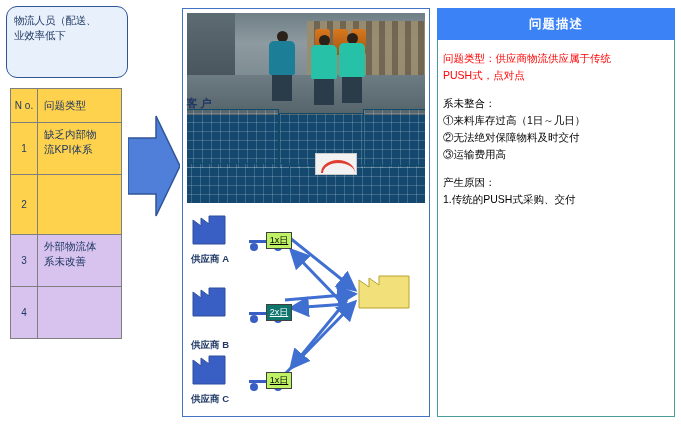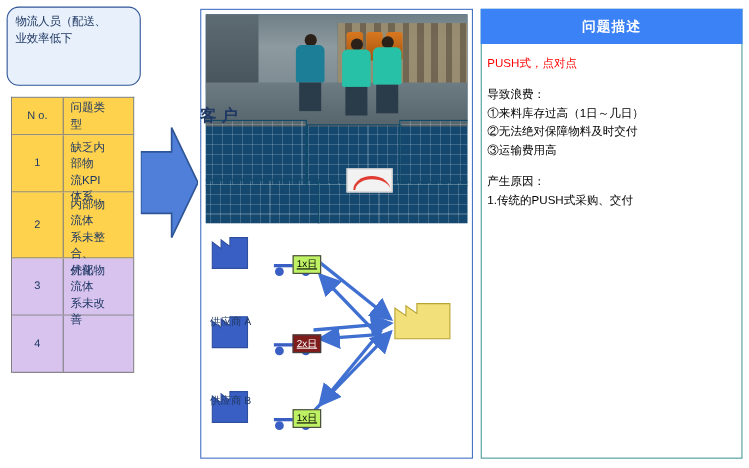--- a/index.html
+++ b/index.html
@@ -43,21 +43,21 @@
     border: 1px solid #7f7f7f;
     border-bottom: none;
     box-sizing: border-box;
   }
   .grid-row {
     display: flex;
     border-bottom: 1px solid #7f7f7f;
     box-sizing: border-box;
   }
   .grid-row .c1 {
-    width: 47px;
+    width: 27px;
     box-sizing: border-box;
     border-right: 1px solid #7f7f7f;
     display: flex;
     align-items: center;
     justify-content: center;
     font-size: 10px;
     color: #1f3864;
     text-align: center;
   }
   .grid-row .c2 {
@@ -167,43 +167,42 @@
   
   .flow {
     position: absolute;
     left: 187px; top: 212px;
     width: 238px; height: 202px;
   }
   .factory-label {
     position: absolute;
     font-size: 9.5px;
     color: #1f3864;
-    font-weight: normal;
+    font-weight: bold;
     white-space: nowrap;
-    margin-top: 33px;
   }
   .day-box {
     position: absolute;
     width: 26px; height: 17px;
     border: 1px solid #404040;
     box-sizing: border-box;
     color: #000;
     font-size: 9px;
     display: flex;
     align-items: center;
     justify-content: center;
   }
   .day-pink { background: #bef264; text-decoration: underline; }
-  .day-blue { background: #7f1d1d; color: #ffffff; text-decoration: underline; }
+  .day-blue { background: #0f766e; color: #ffffff; text-decoration: underline; }
   .customer-label {
     position: absolute;
     left: 176px; top: 96px;
     width: 46px;
     text-align: center;
-    font-size: 15px;
+    font-size: 11px;
     font-weight: bold;
     color: #1f3864;
   }
 
   
   .right-panel {
     position: absolute;
     left: 437px; top: 8px;
     width: 238px; height: 409px;
     border: 1px solid #4a9b9b;
@@ -256,25 +255,20 @@
     <div class="grid-row row-yellow r-h50">
       <div class="c1">1</div>
       <div class="c2">
         <div>缺乏内部物</div>
         <div>流KPI体系</div>
       </div>
     </div>
 
     <div class="grid-row row-yellow r-h60">
       <div class="c1">2</div>
-      <div class="c2">
-        <div>内部物流体</div>
-        <div>系未整合、</div>
-        <div>优化</div>
-      </div>
     </div>
 
     <div class="grid-row row-purple r-h50">
       <div class="c1">3</div>
       <div class="c2">
         <div>外部物流体</div>
         <div>系未改善</div>
       </div>
     </div>
 
@@ -365,39 +359,40 @@
       <line x1="98" y1="22" x2="168" y2="78"></line>
       <line x1="98" y1="88" x2="168" y2="82"></line>
       <line x1="98" y1="162" x2="168" y2="90"></line>
       <line x1="160" y1="96" x2="104" y2="38"></line>
       <line x1="160" y1="92" x2="104" y2="96"></line>
       <line x1="160" y1="88" x2="104" y2="156"></line>
     </g>
   </svg>
 
   <div class="factory-label" style="left:191px; top:253px;">供应商 A</div>
-  <div class="factory-label" style="left:191px; top:325px;">供应商 B</div>
+  <div class="factory-label" style="left:191px; top:339px;">供应商 B</div>
   <div class="factory-label" style="left:191px; top:393px;">供应商 C</div>
 
   <div class="day-box day-pink" style="left:266px; top:232px;">1x日</div>
   <div class="day-box day-blue" style="left:266px; top:304px;">2x日</div>
   <div class="day-box day-pink" style="left:266px; top:372px;">1x日</div>
 
   <div class="customer-label">客 户</div>
 
   <div class="right-panel"></div>
   <div class="right-head">问题描述</div>
 
   <div class="right-body">
     <div class="blk">
+      <div class="red-text">问题类型：供应商物流供应属于传统</div>
       <div class="red-text">PUSH式，点对点</div>
     </div>
 
     <div class="blk">
-      <div>导致浪费：</div>
+      <div>系未整合：</div>
       <div>①来料库存过高（1日～几日）</div>
       <div>②无法绝对保障物料及时交付</div>
       <div>③运输费用高</div>
     </div>
 
     <div class="blk">
       <div>产生原因：</div>
       <div>1.传统的PUSH式采购、交付</div>
     </div>
   </div>

